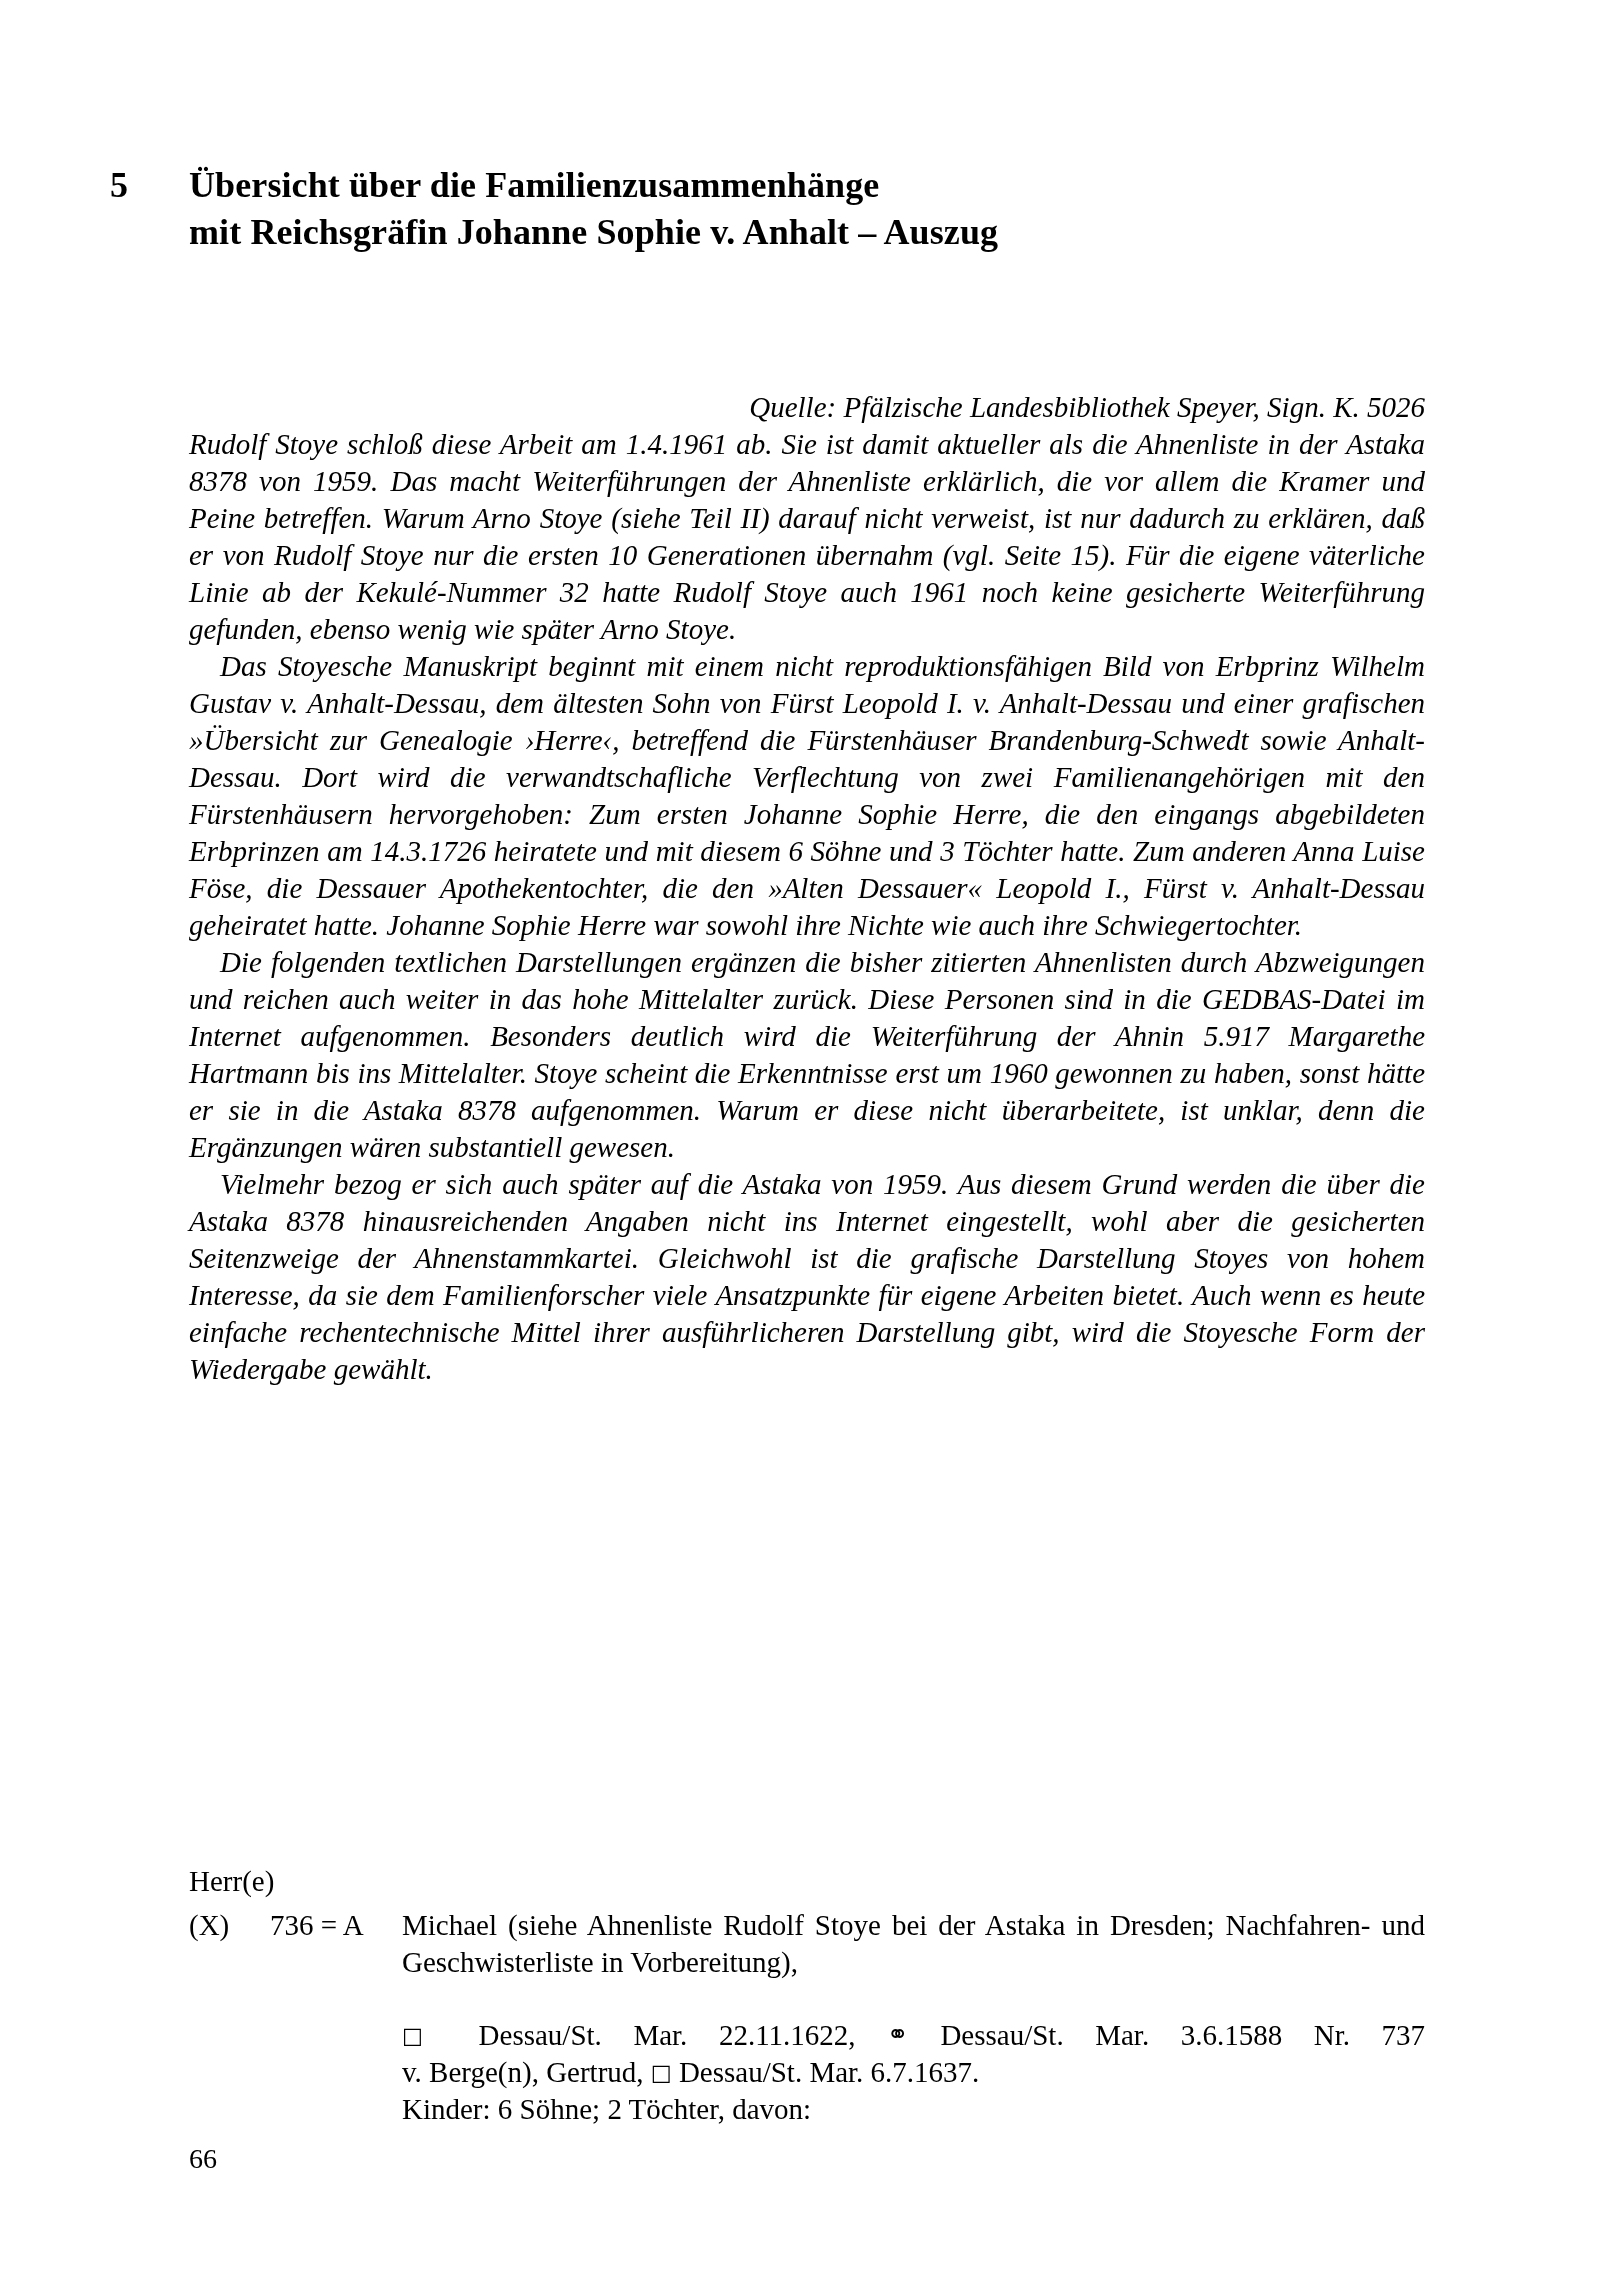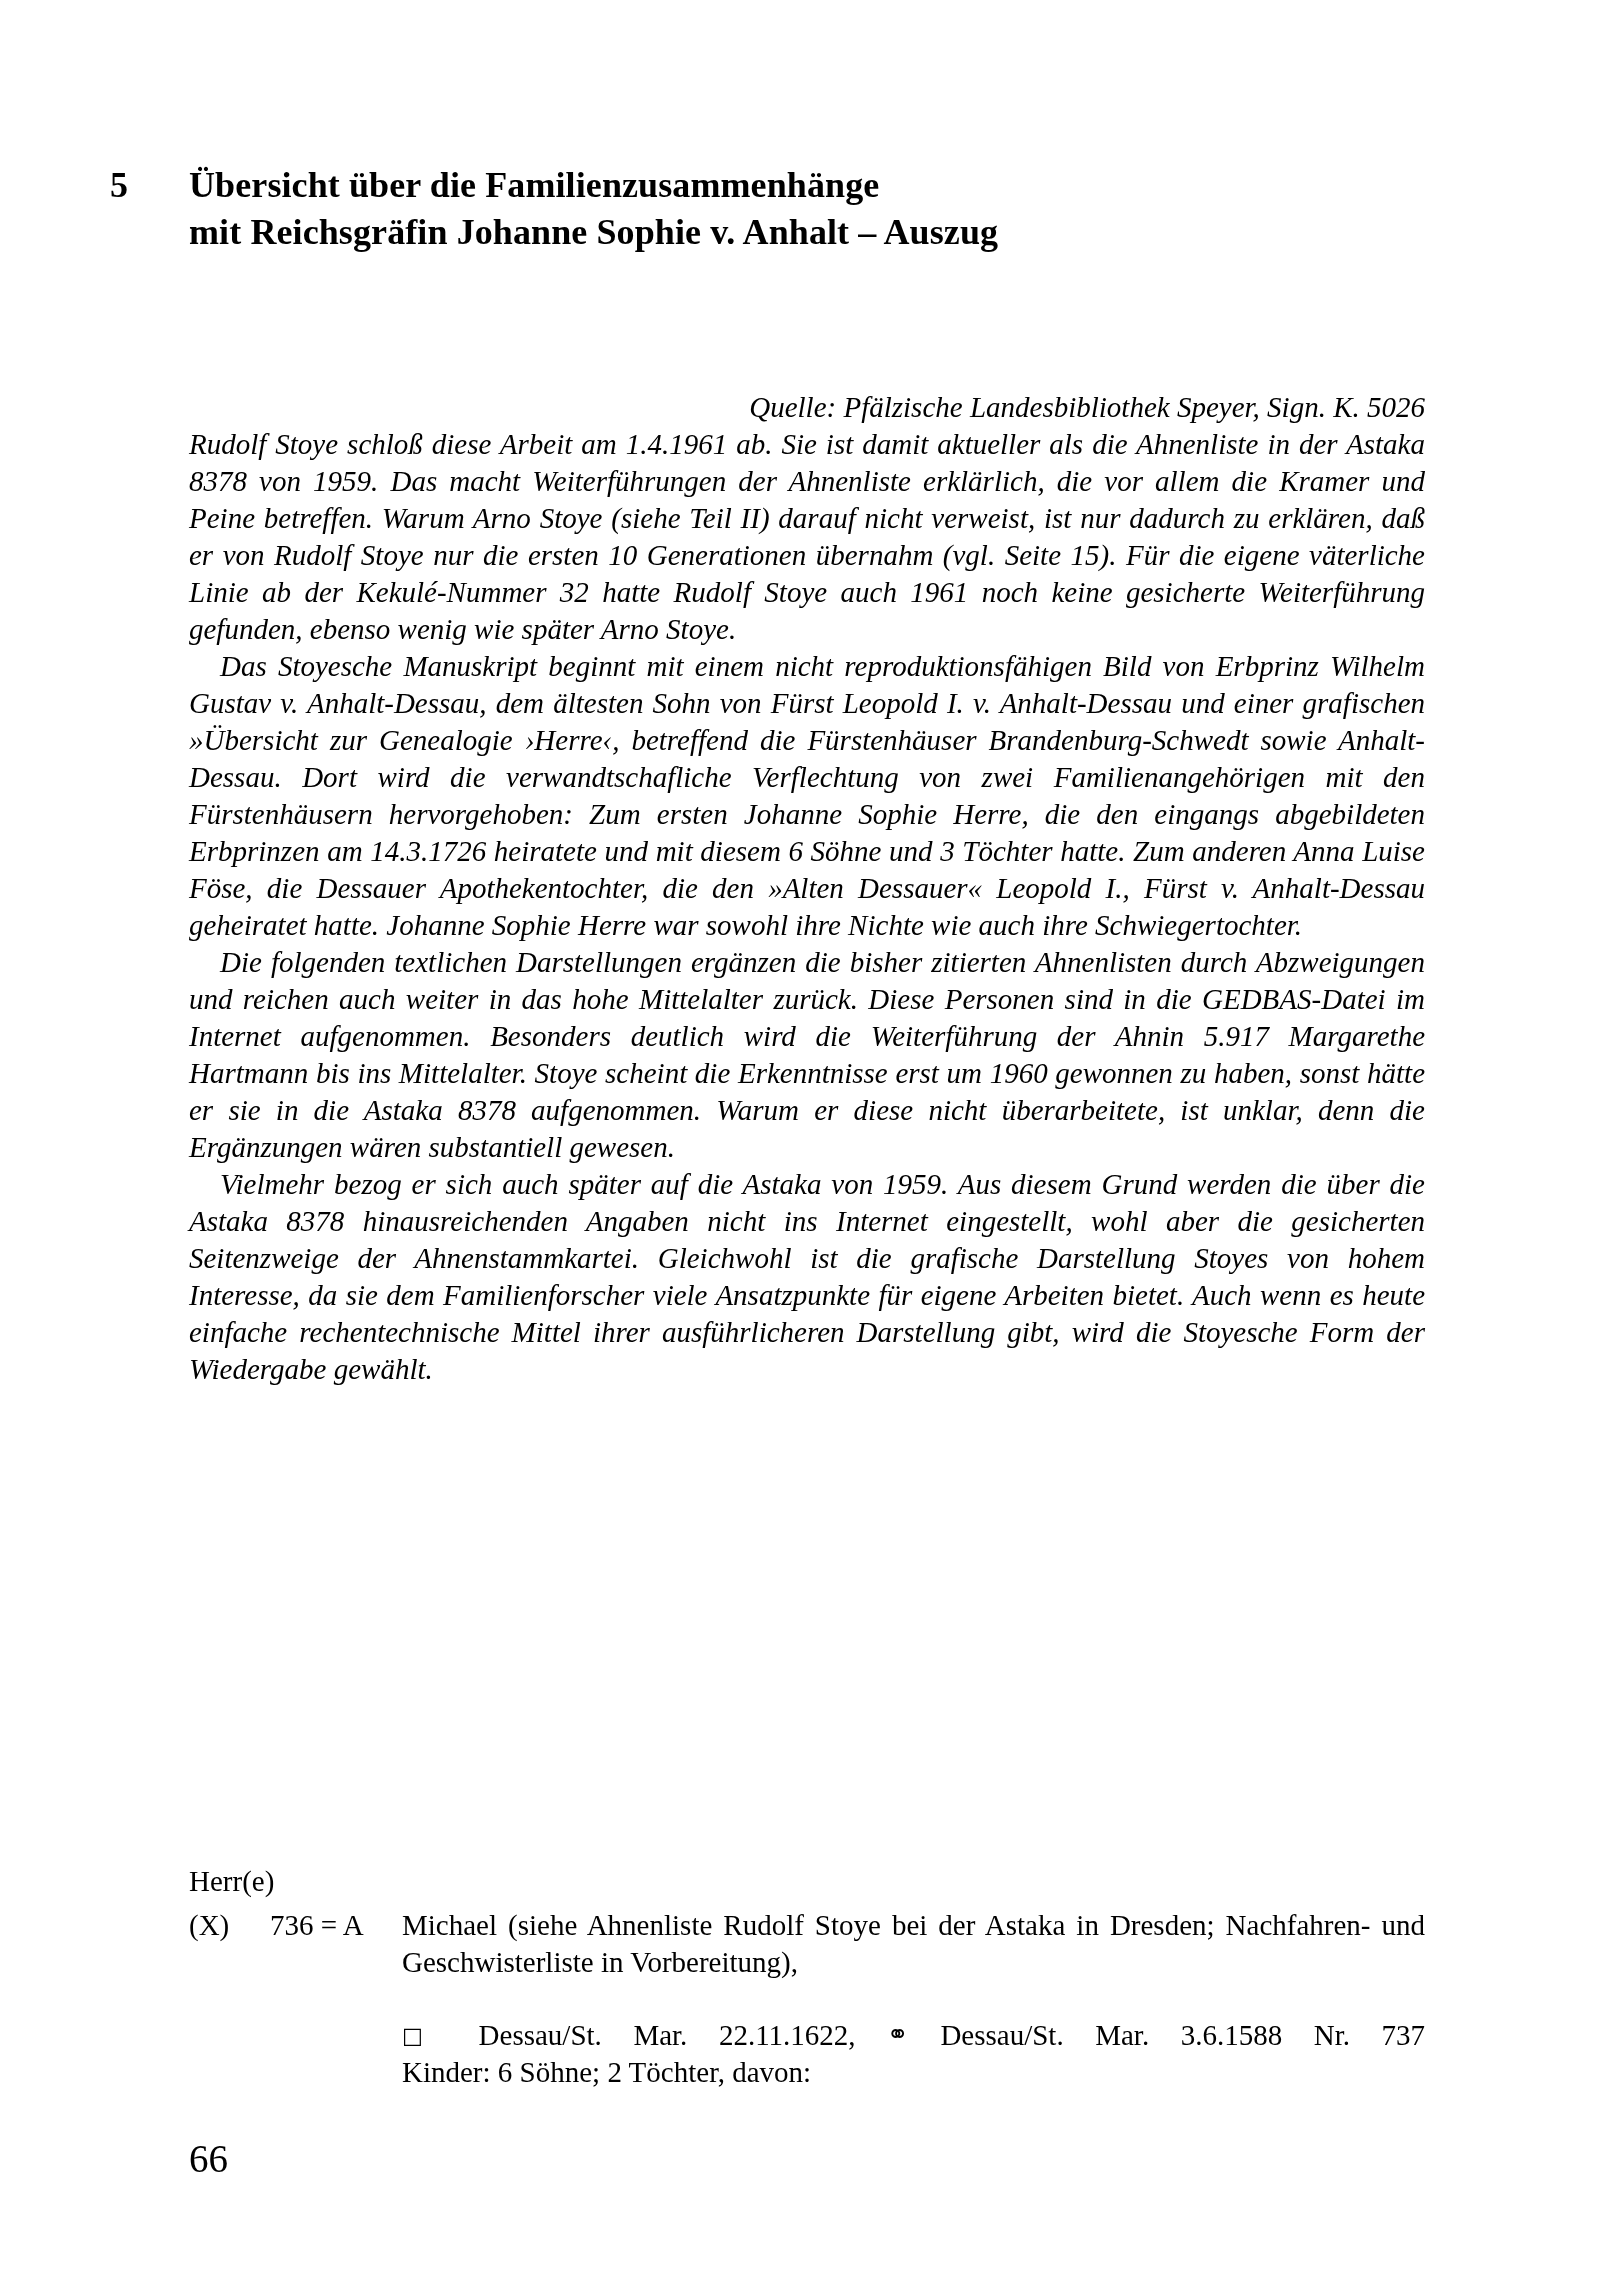--- a/index.html
+++ b/index.html
@@ -125,21 +125,21 @@
     line-height: 1;
     position: relative;
     top: -1.7px;
   }
 
   
   .folio {
     position: absolute;
     left: 189px;
     top: 2141px;
-    font-size: 39px;
+    font-size: 28px;
     line-height: 35px;
   }
 </style>
 </head>
 <body>
 
 <div class="page">
 
   <div class="title-block">
     <div class="title-number">5</div>
@@ -164,20 +164,25 @@
       <span class="col-body">Michael (siehe Ahnenliste Rudolf Stoye bei der Astaka in Dresden; Nach­fahren- und Geschwisterliste in Vorbereitung),</span>
     </div>
 
     <div class="entry-sub wide">
       <span class="sym">□</span>
       <span>Dessau/St. Mar. 22.11.1622,</span>
       <span class="sym-marriage">⚭</span>
       <span>Dessau/St. Mar. 3.6.1588 Nr. 737</span>
     </div>
 
+    <div class="entry-sub plain">
+      <span>v. Berge(n), Gertrud,</span>
+      <span class="sym">□</span>
+      <span>Dessau/St. Mar. 6.7.1637.</span>
+    </div>
 
     <div class="entry-sub plain">Kinder: 6 Söhne; 2 Töchter, davon:</div>
   </div>
 
   <div class="folio">66</div>
 
 </div>
 
 
 </body></html>

